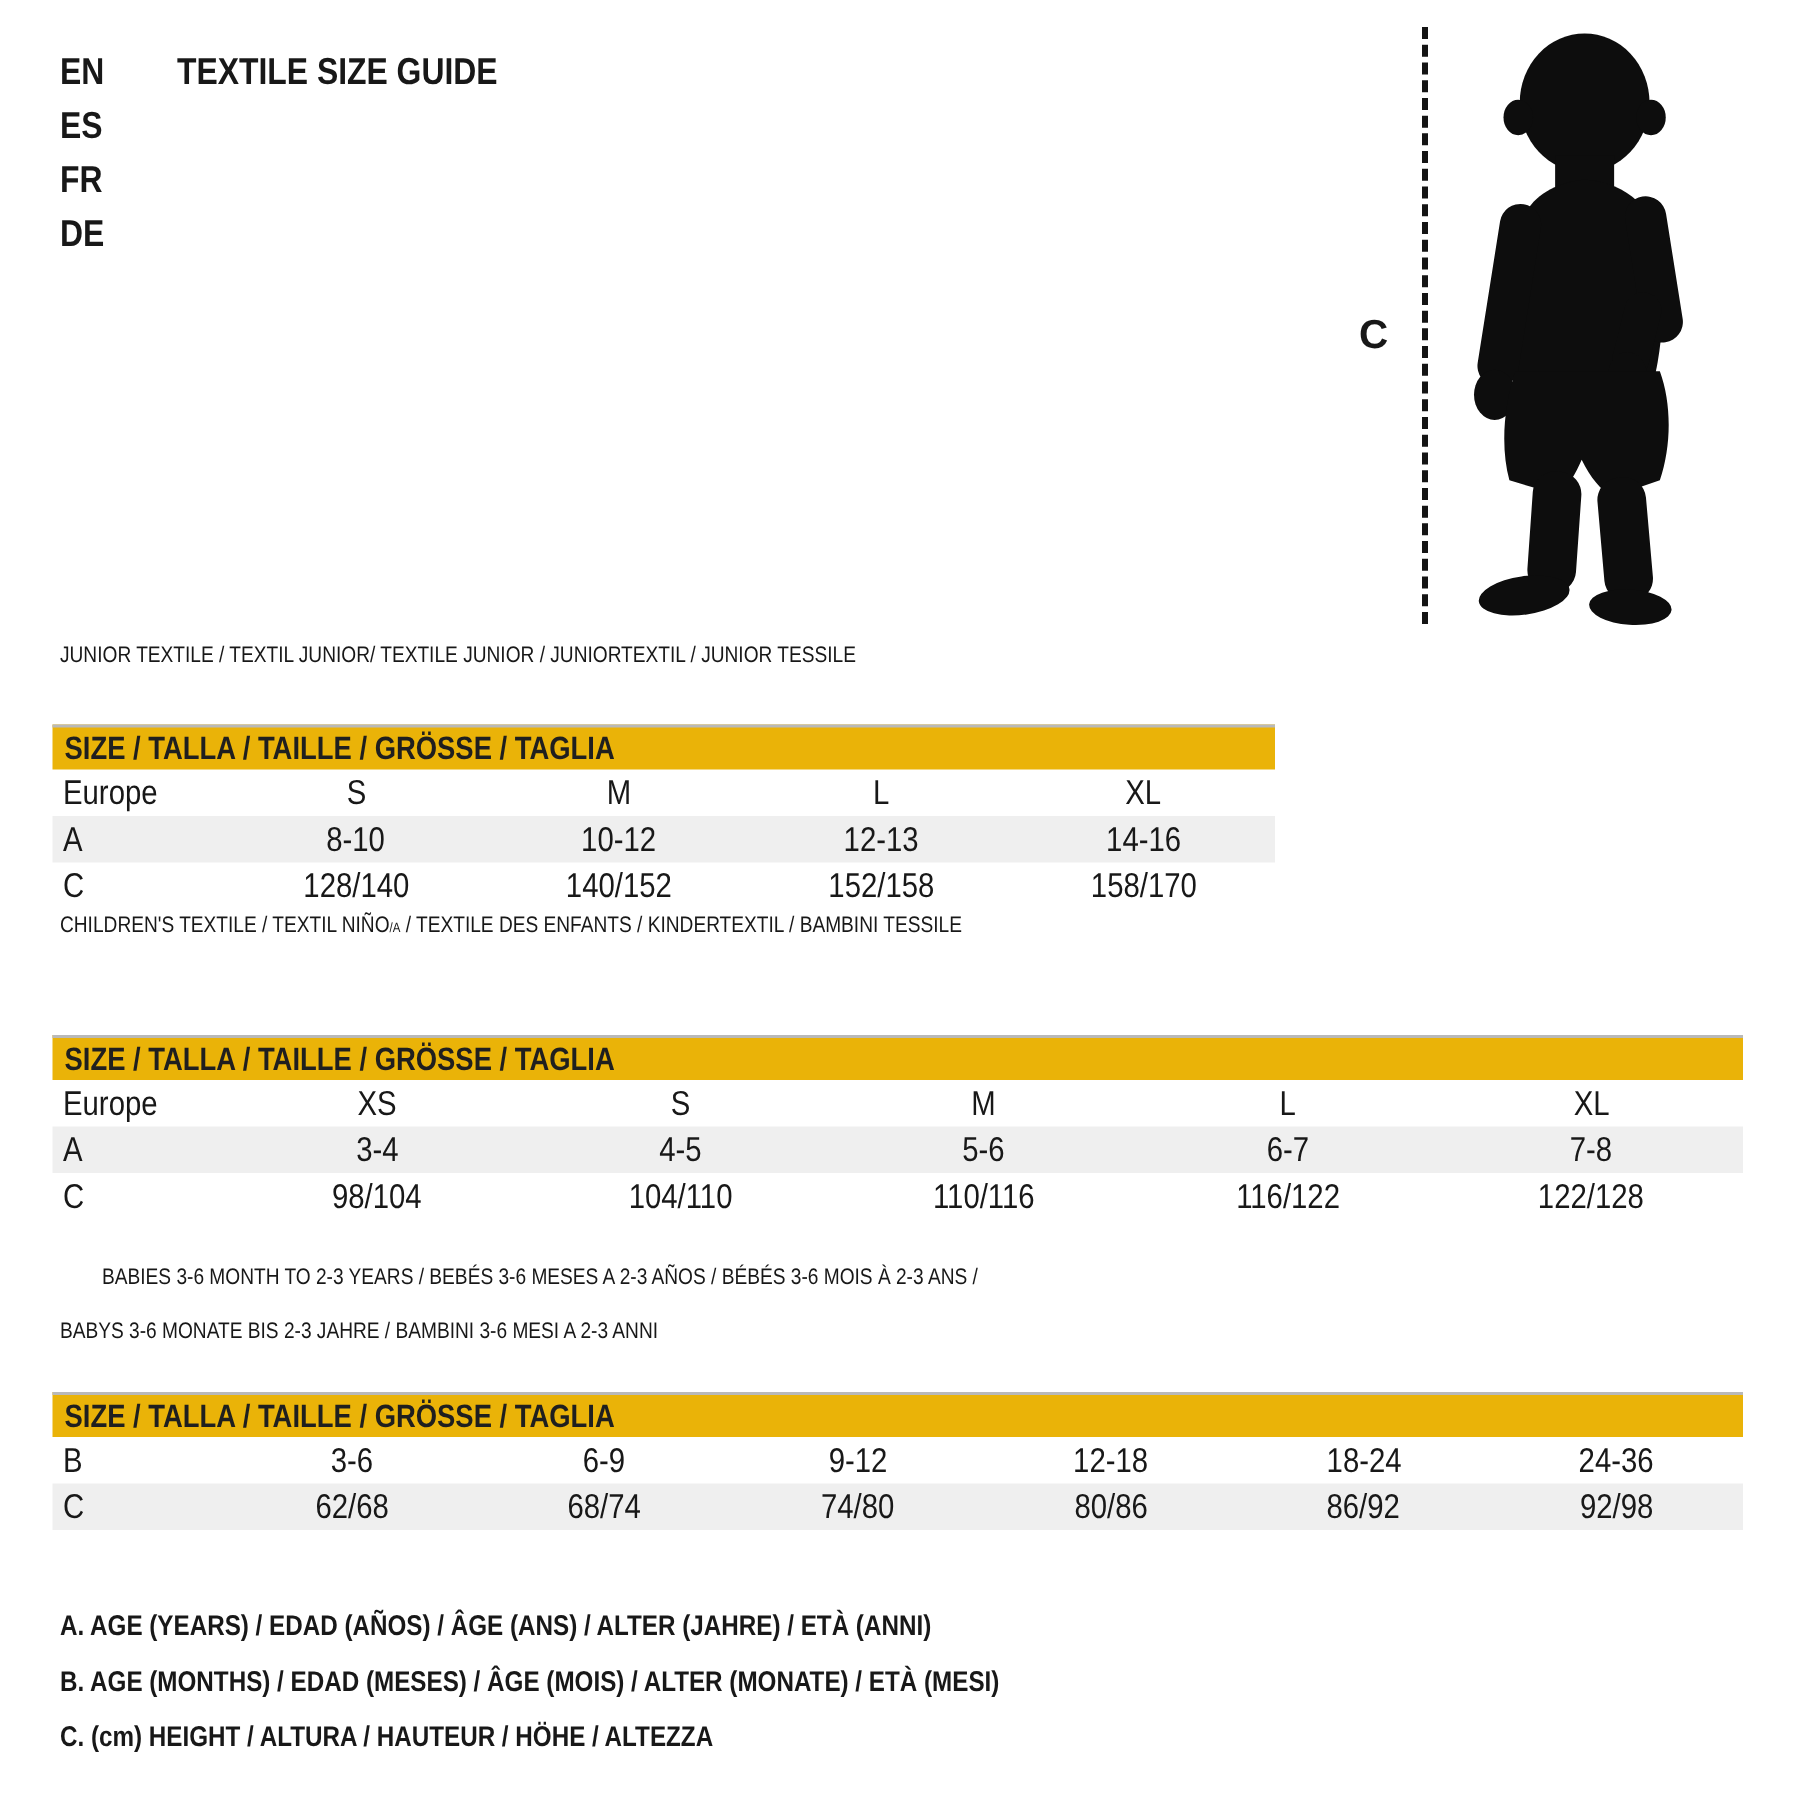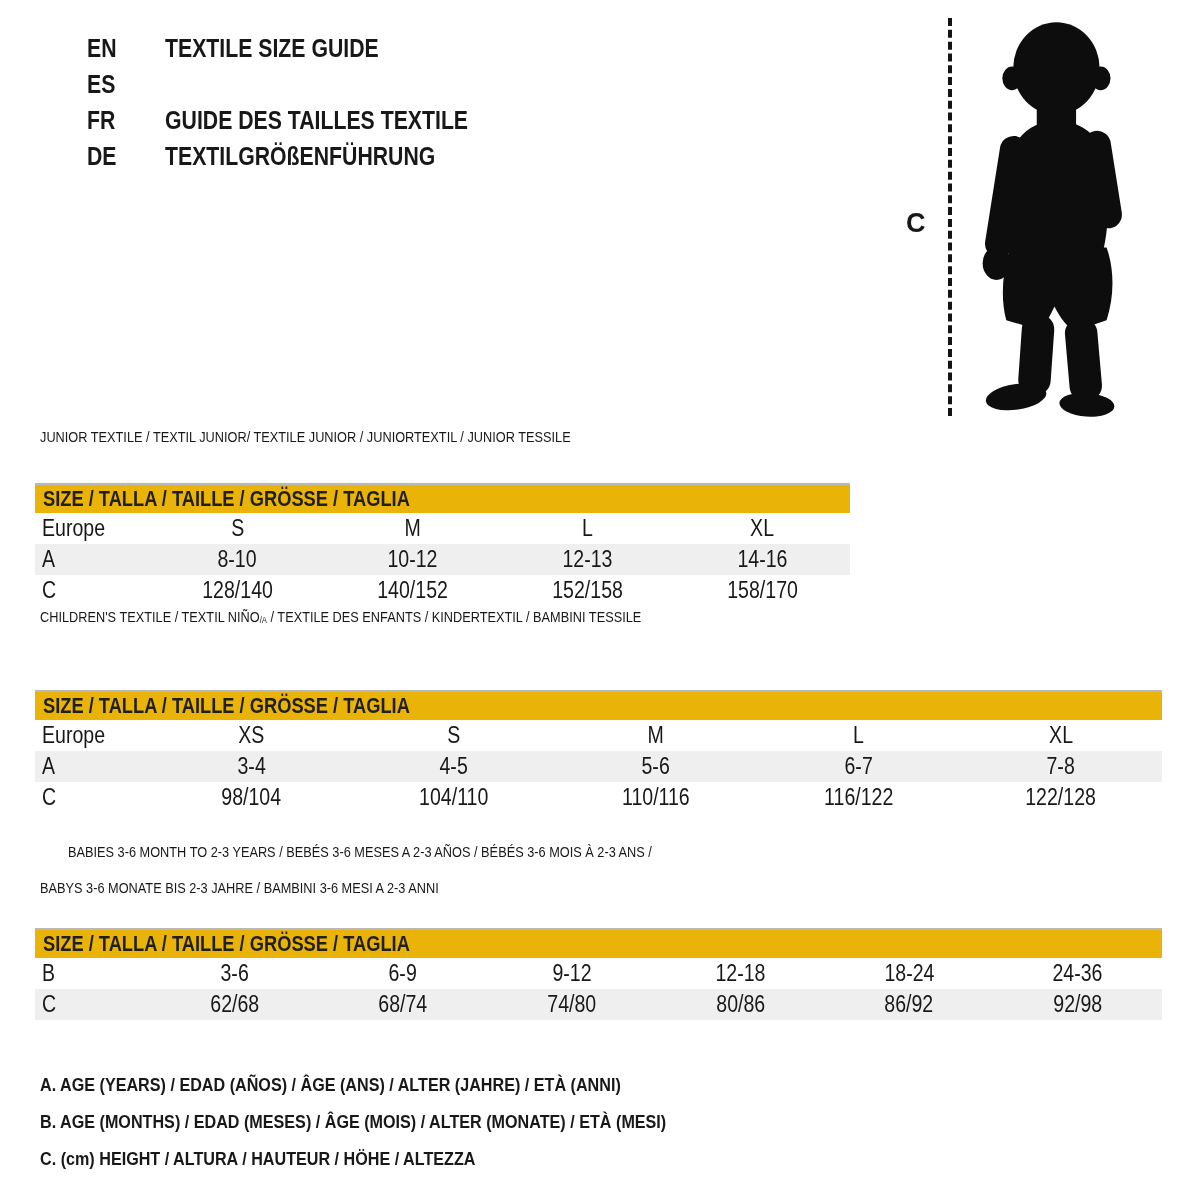--- a/index.html
+++ b/index.html
@@ -9,21 +9,21 @@
     font-family:"Liberation Sans", sans-serif;
     -webkit-font-smoothing:antialiased;
   }
   
   .cond{display:inline-block;transform:scaleX(0.85);transform-origin:0 50%;white-space:nowrap;}
   .cc{transform-origin:50% 50% !important;}
 
   
   .lang{position:absolute;left:40px;top:30px;}
   .lang-row{height:36px;display:flex;align-items:center;font-weight:bold;font-size:25px;}
-  .lang-code{width:78px;margin-left:47px;}
+  .lang-code{width:78px;}
 
   
   .height-line{position:absolute;left:948px;top:18px;height:398px;width:0;border-left:4px dashed #141414;}
   .height-c{position:absolute;left:906px;top:208px;font-size:27px;font-weight:bold;}
   .baby-svg{position:absolute;left:963px;top:14px;width:177px;height:404px;}
 
   
   .section-title{position:absolute;left:40px;font-size:15px;font-weight:normal;letter-spacing:0;}
   .sub{font-size:0.6em;vertical-align:-6%;}
 
@@ -52,25 +52,23 @@
 <div class="lang">
   <div class="lang-row">
     <span class="lang-code"><span class="cond">EN</span></span>
     <span class="lang-label"><span class="cond">TEXTILE SIZE GUIDE</span></span>
   </div>
   <div class="lang-row">
     <span class="lang-code"><span class="cond">ES</span></span>
   </div>
   <div class="lang-row">
     <span class="lang-code"><span class="cond">FR</span></span>
-    <span class="lang-label"><span class="cond">GUIDE DES TAILLES TEXTILE</span></span>
   </div>
   <div class="lang-row">
     <span class="lang-code"><span class="cond">DE</span></span>
-    <span class="lang-label"><span class="cond">TEXTILGRÖßENFÜHRUNG</span></span>
   </div>
 </div>
 
 <div class="height-line"></div>
 <div class="height-c">C</div>
 <svg class="baby-svg" viewBox="0 0 180 404" xmlns="http://www.w3.org/2000/svg">
   <g fill="#0d0d0d">
     <ellipse cx="95" cy="52" rx="44" ry="47"></ellipse>
     <ellipse cx="50" cy="62" rx="10" ry="12"></ellipse>
     <ellipse cx="140" cy="62" rx="10" ry="12"></ellipse>

